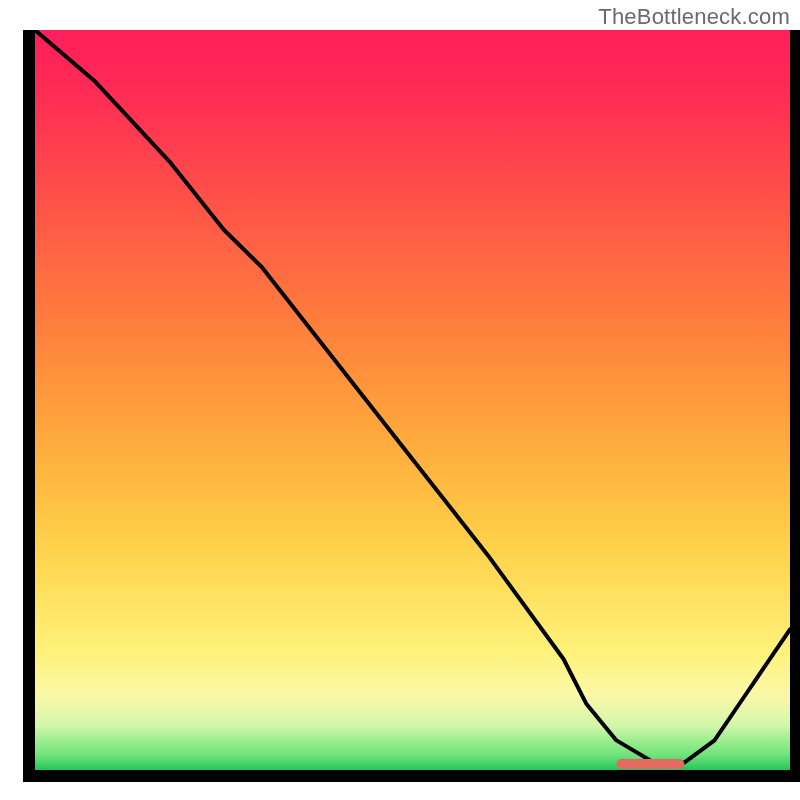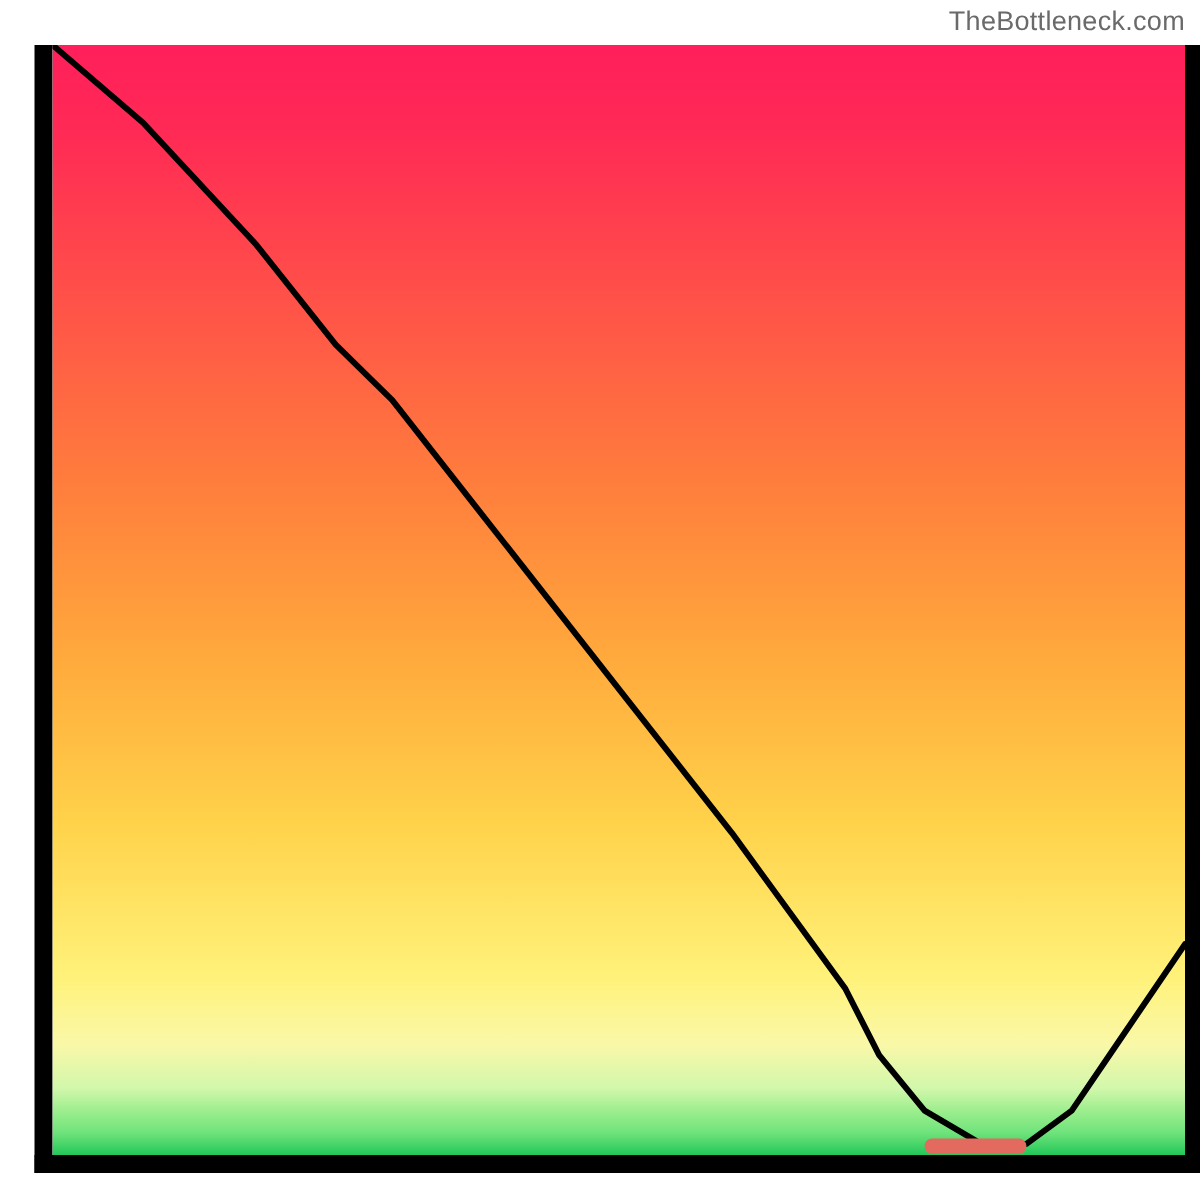--- a/index.html
+++ b/index.html
@@ -13,21 +13,21 @@
   .canvas {
     position: relative;
     width: 800px;
     height: 800px;
   }
   .watermark {
     position: absolute;
     top: 4px;
     right: 10px;
     font-family: Arial, Helvetica, sans-serif;
-    font-size: 18px;
+    font-size: 22px;
     color: #6a6a6a;
     font-weight: 500;
     letter-spacing: 0.2px;
   }
   
   .frame-left, .frame-right, .frame-bottom {
     position: absolute;
     background: #000000;
   }
   

